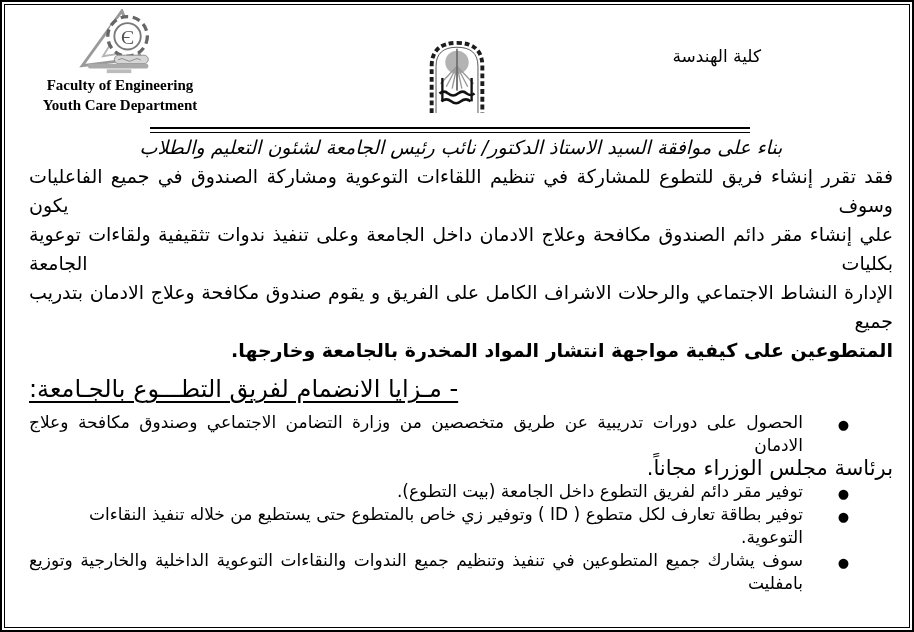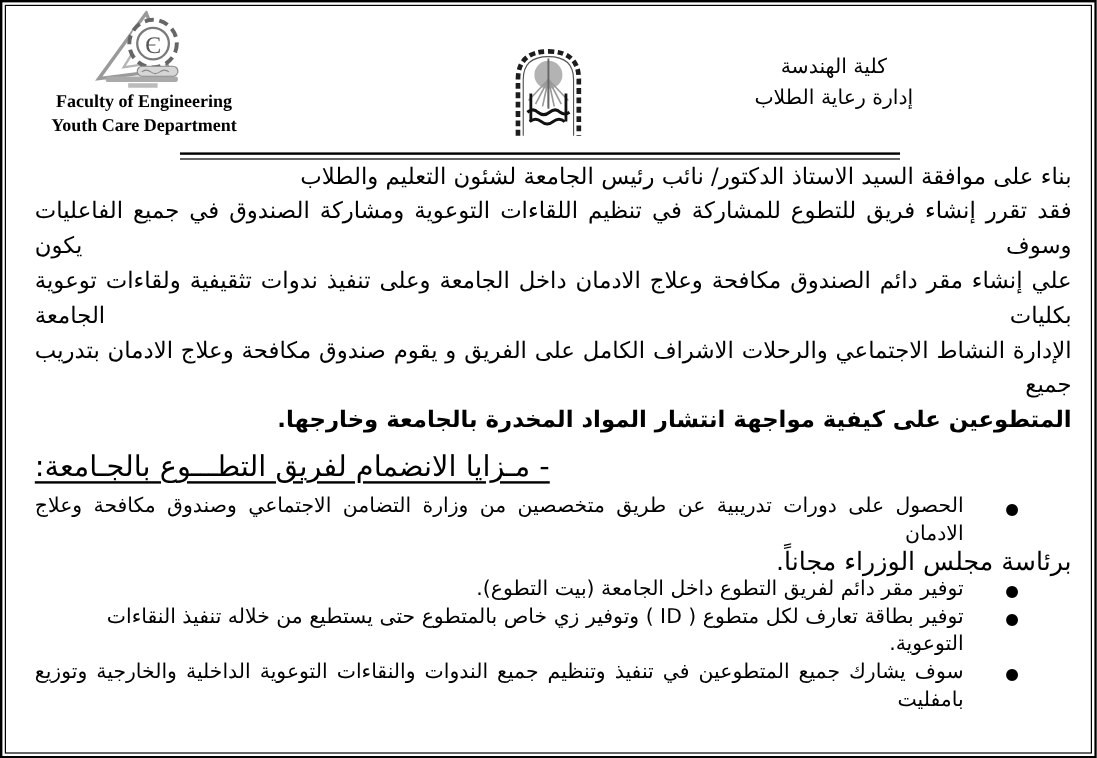--- a/index.html
+++ b/index.html
@@ -15,36 +15,36 @@
   
   .header{position:relative;height:122px;}
   .header-left{position:absolute;left:26px;top:4px;width:178px;text-align:center;}
   .header-left .eng-logo{display:block;margin:0 auto;}
   .header-left .en-line{
     font-family:"Liberation Serif","DejaVu Serif",serif;
     font-weight:bold;font-size:15px;line-height:20px;white-space:nowrap;
   }
   .emblem-wrap{position:absolute;left:50%;top:32px;transform:translateX(-50%);}
   .header-right{
-    position:absolute;right:148px;top:38px;text-align:center;
+    position:absolute;right:148px;top:38px;text-align:left;
     direction:rtl;font-size:17px;line-height:26px;white-space:nowrap;
   }
   .header-rule{
     margin-left:145px;width:600px;height:3px;
     border-top:2px solid #000;border-bottom:1px solid #000;
   }
   
   .announce-title{
     text-align:center;font-size:40px;line-height:46px;margin-top:2px;
     direction:rtl;
   }
   
   .content{padding:0 16px 0 24px;direction:rtl;}
   .body-line{font-size:19px;line-height:29px;}
-  .centered{}
+  .centered{text-align:center;font-style:italic;}
   .jline{text-align:justify;text-align-last:justify;}
   .rline{text-align:right;font-weight:bold;}
   
   .benefits-heading{
     font-size:24px;line-height:34px;text-align:left;
     text-decoration:underline;text-underline-offset:4px;
     margin:7px 0 5px 0;
   }
   .bullet-item{position:relative;padding-right:90px;font-size:17px;line-height:23px;}
   .bullet-dot{position:absolute;right:44px;top:2px;font-size:13px;}
@@ -91,21 +91,20 @@
           <line x1="32" y1="12" x2="32" y2="55" stroke="#666666" stroke-width="1.6"></line>
           <line x1="17" y1="42" x2="17" y2="66" stroke="#111111" stroke-width="2.4"></line>
           <line x1="47" y1="42" x2="47" y2="66" stroke="#111111" stroke-width="2.4"></line>
           <path d="M14 58 q5 -4 9 0 q5 4 10 0 q5 -4 9 0 q4 3 8 0" fill="none" stroke="#111111" stroke-width="2.6"></path>
           <path d="M16 66 q5 -4 10 0 q5 4 10 0 q5 -4 10 0" fill="none" stroke="#111111" stroke-width="2.6"></path>
         </svg>
       </div>
 
       <div class="header-right">
         <div>كلية الهندسة</div>
-        <div>إدارة رعاية الطلاب</div>
       </div>
     </div>
 
     <div class="header-rule"></div>
 
 
     <div class="content">
 
       <div class="body-line centered">بناء على موافقة السيد الاستاذ الدكتور/ نائب رئيس الجامعة لشئون التعليم والطلاب</div>
       <div class="body-line jline">فقد تقرر إنشاء فريق للتطوع للمشاركة في تنظيم اللقاءات التوعوية ومشاركة الصندوق في جميع الفاعليات وسوف يكون</div>

